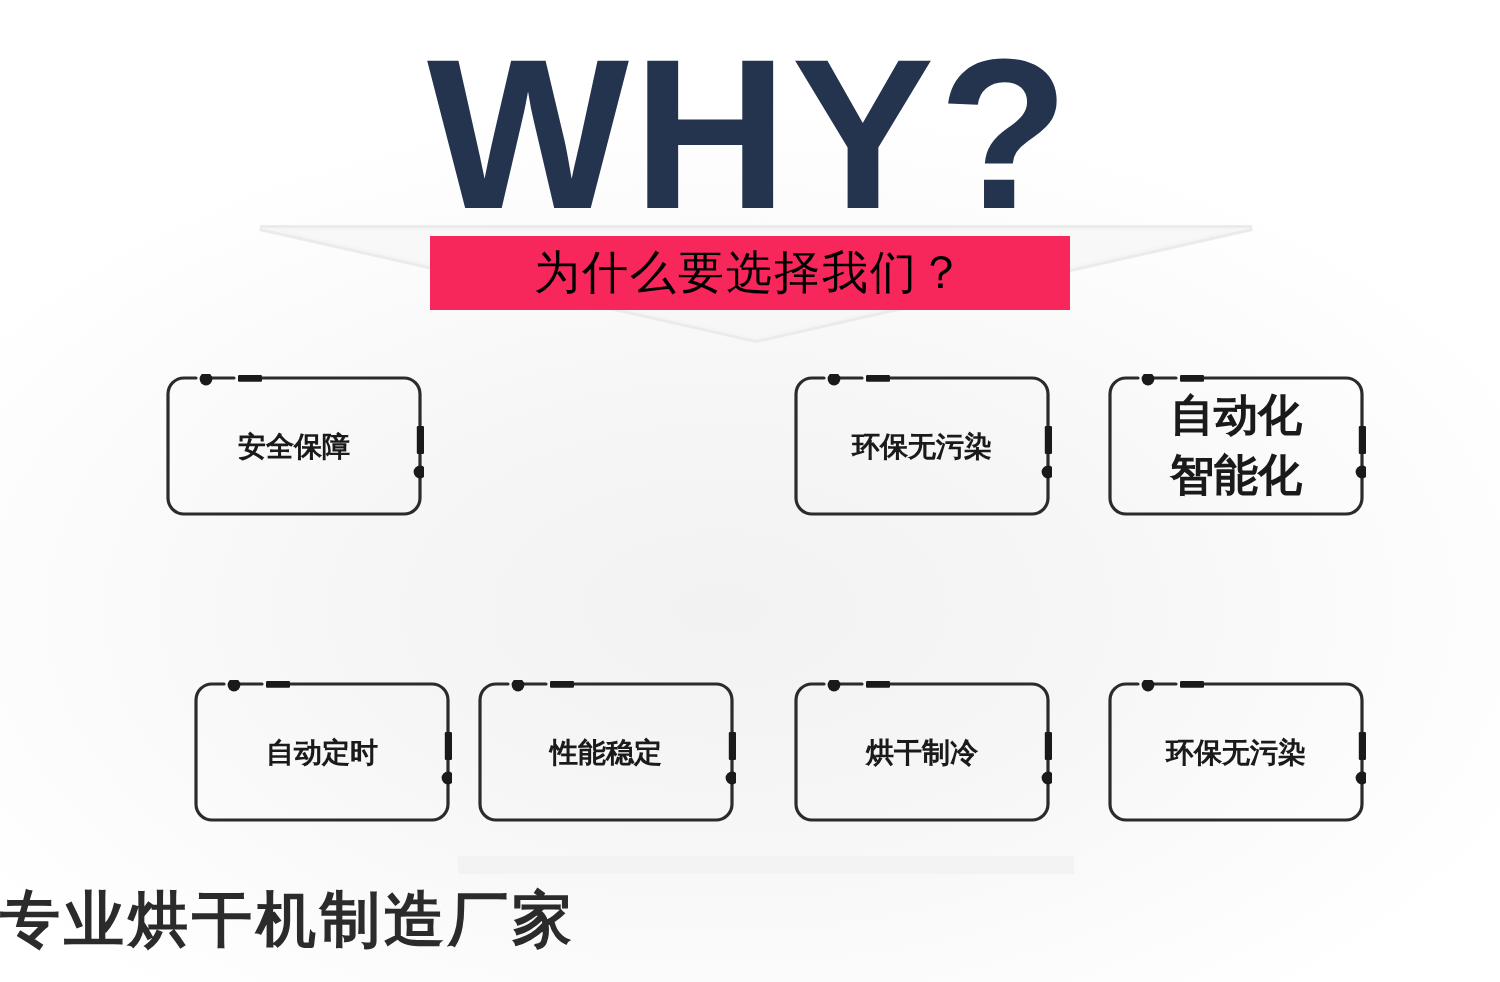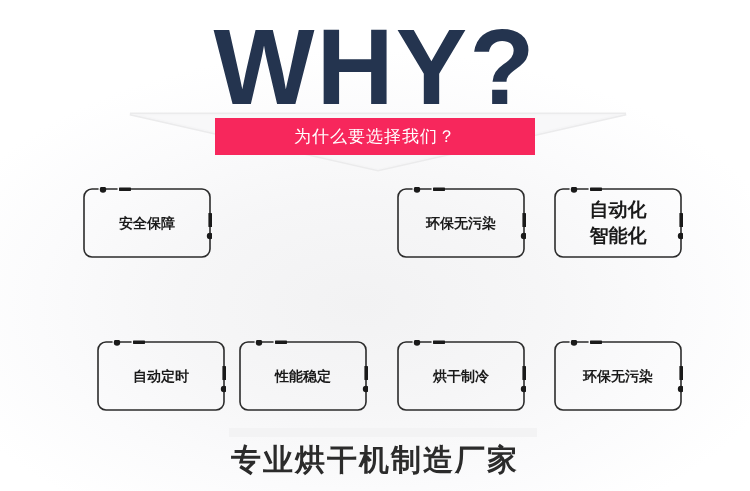--- a/index.html
+++ b/index.html
@@ -68,22 +68,22 @@
     left: 215px;
     top: 118px;
     width: 320px;
     height: 37px;
     background: #f7275c;
     display: flex;
     align-items: center;
     justify-content: center;
   }
   .subbanner .sub-text {
-    color: #ffffff;
-    font-size: 17px;
+    color: #000000;
+    font-size: 23px;
     line-height: 1;
     font-weight: normal;
     letter-spacing: 1px;
     white-space: nowrap;
     font-family: "Liberation Sans", "DejaVu Sans", sans-serif;
   }
 
   
   .grid {
     position: absolute;
@@ -111,30 +111,30 @@
     align-items: center;
     justify-content: center;
     font-size: 14px;
     font-weight: bold;
     color: #1a1a1a;
     letter-spacing: 0px;
     line-height: 1.15;
     white-space: nowrap;
     font-family: "Liberation Sans", "DejaVu Sans", sans-serif;
   }
-  .fbox .label.two-line { font-size: 19px; line-height: 1.35; }
+  .fbox .label.two-line { font-size: 22px; line-height: 1.35; }
   .fbox .label .ln { display: block; }
 
   
   .footer {
     position: absolute;
     left: 0;
     top: 440px;
     width: 750px;
-    text-align: center;
+    text-align: left;
     font-size: 30px;
     font-weight: bold;
     color: #2b2b2b;
     letter-spacing: 2px;
     white-space: nowrap;
     font-family: Liberation Mono, monospace;
   }
 </style>
 </head>
 <body>

